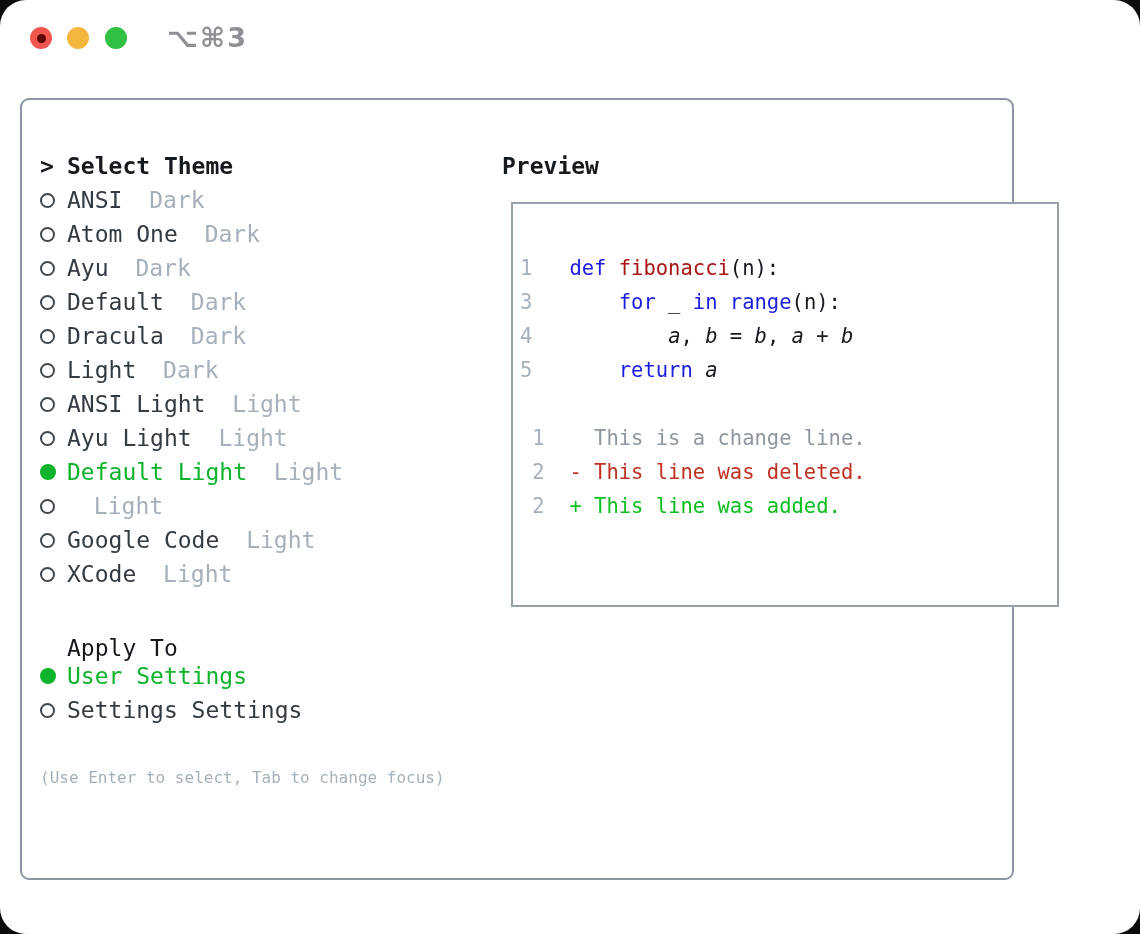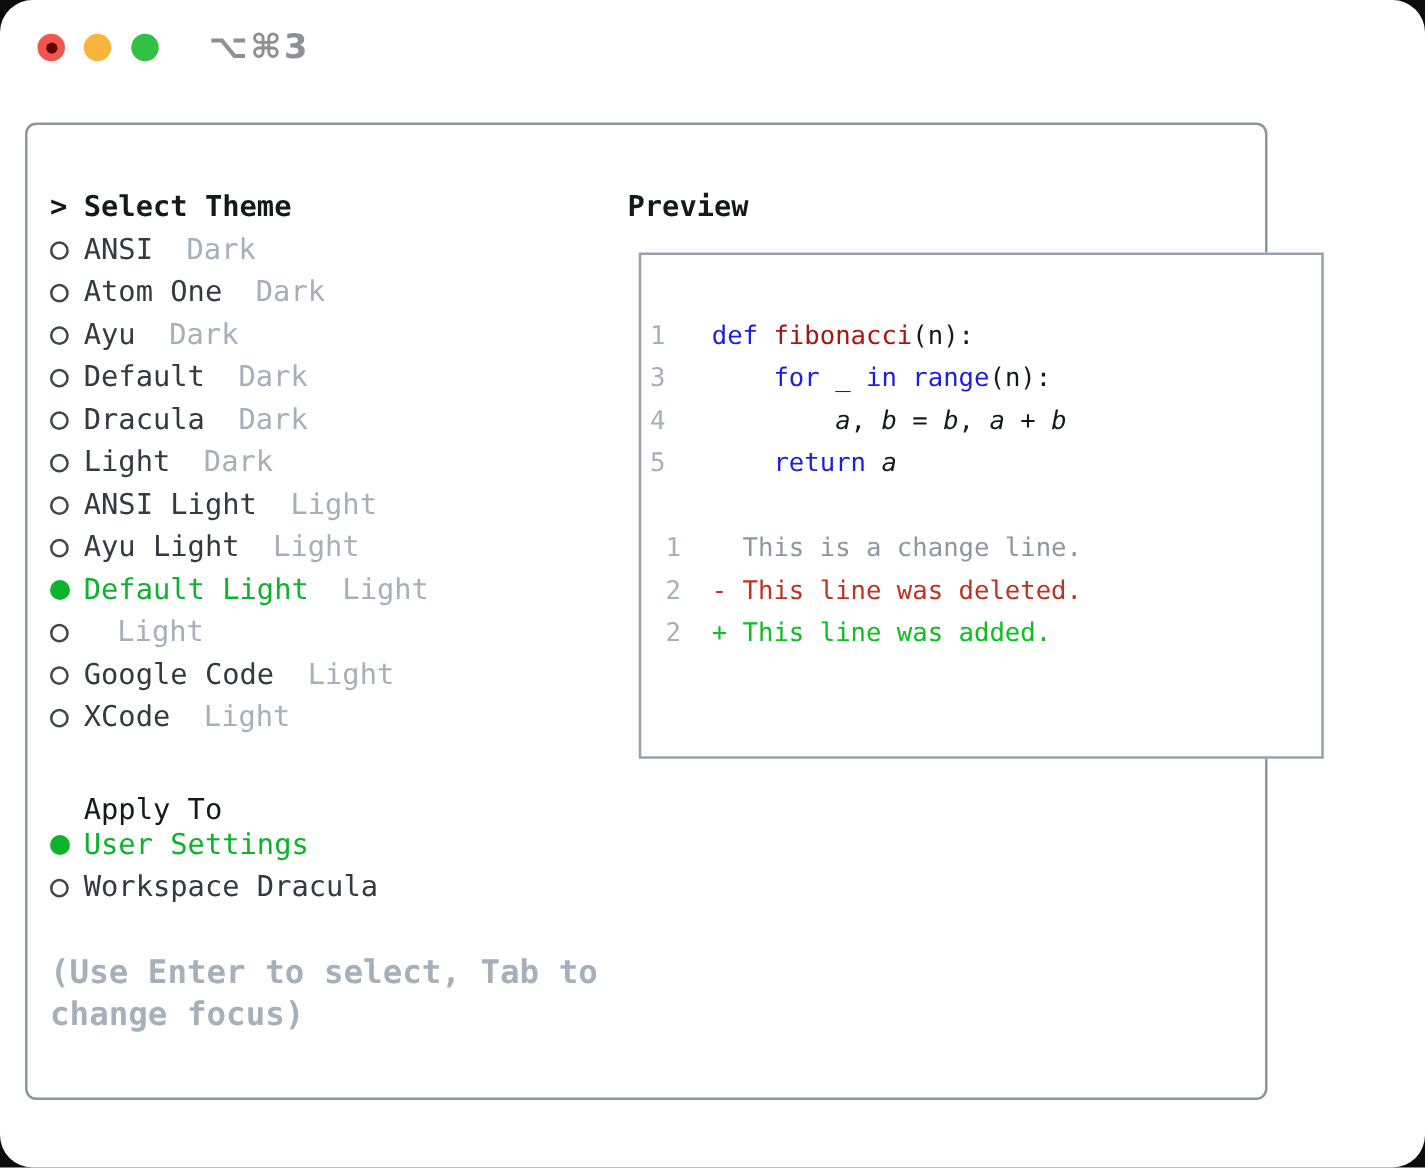--- a/index.html
+++ b/index.html
@@ -33,23 +33,22 @@
   .slot{flex:0 0 27px;width:27px;display:flex;align-items:center;}
   .cursor{font-weight:bold;color:var(--c-heading-black,#15191d);}
   .hdr{font-weight:bold;color:var(--c-heading-black,#15191d);}
   .plain-hdr{color:var(--c-heading-black,#15191d);margin-top:12px;}
   .ring{width:15px;height:15px;border:2px solid #41474e;border-radius:50%;box-sizing:border-box;}
   .dot{width:16px;height:16px;border-radius:50%;background:var(--c-accent-green,#0cb32b);}
   .sel{color:var(--c-accent-green,#0cb32b);}
   .variant{color:var(--c-muted-gray,#a6b0ba);margin-left:13px;}
   .spacer{height:34px;}
   .hint{
-    margin-top:34px;width:442px;font-size:26px;line-height:34px;
+    margin-top:34px;width:442px;font-size:16px;line-height:34px;
     color:var(--c-muted-gray,#a6b0ba);
-    font-weight:bold;
   }
   
   .preview-header{
     position:absolute;left:480px;top:49px;height:34px;display:flex;align-items:center;
     font-size:23px;font-weight:bold;color:var(--c-heading-black,#15191d);
   }
   .preview-box{
     position:absolute;left:489px;top:102px;width:548px;height:405px;
     border:2px solid var(--c-preview-border,#96a1ab);box-sizing:border-box;background:#fff;
   }
@@ -101,21 +100,21 @@
 
       <div class="spacer"></div>
 
       <div class="row">
         <span class="slot"></span>
         <span class="plain-hdr">Apply To</span>
       </div>
 
       <div id="apply-list">
           <div class="row"><span class="slot"><span class="dot"></span></span><span class="sel">User Settings</span></div>
-          <div class="row"><span class="slot"><span class="ring"></span></span><span>Workspace Dracula</span></div>
+          <div class="row"><span class="slot"><span class="ring"></span></span><span>Settings Settings</span></div>
         </div>
 
       <div class="hint">(Use Enter to select, Tab to change focus)</div>
     </div>
 
     <div class="preview-header">Preview</div>
 
     <div class="preview-box">
       <div class="plines" id="preview-lines">
           <div class="pline"><span class="s-num">1   </span><span class="s-kw">def </span><span class="s-fn">fibonacci</span><span class="s-pl">(n):</span></div>

